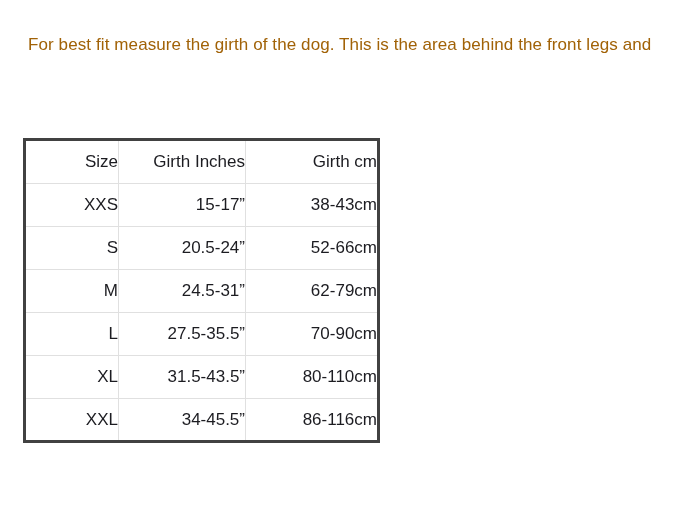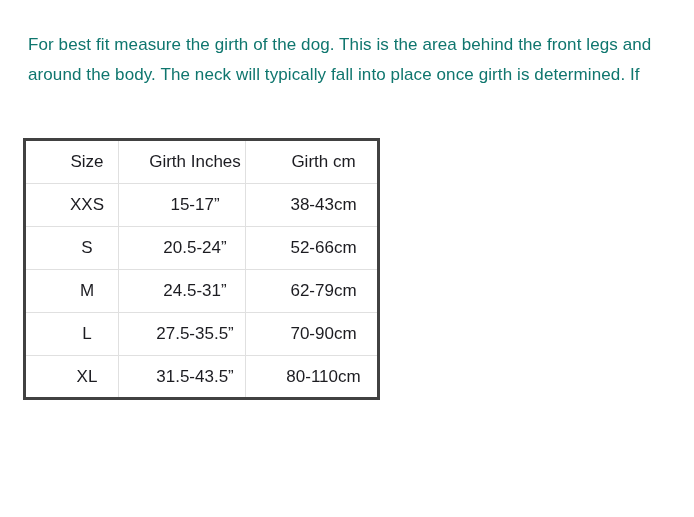--- a/index.html
+++ b/index.html
@@ -18,21 +18,21 @@
 
   
   .intro {
     position: absolute;
     top: 30px;
     left: 28px;
     width: 650px;
     font-size: 17px;
     line-height: 30px;
     letter-spacing: 0.1px;
-    color: #0f766e;
+    color: #a16207;
   }
   .intro-line {
     white-space: nowrap;
   }
 
   
   .size-table-wrap {
     position: absolute;
     top: 138px;
     left: 23px;
@@ -40,40 +40,39 @@
   table.size-table {
     border-collapse: collapse;
     border: 3px solid #414141;
     background: #ffffff;
     table-layout: fixed;
   }
   table.size-table th,
   table.size-table td {
     border: 1px solid #e0e0e0;
     font-weight: normal;
-    text-align: center;
+    text-align: right;
     font-size: 17px;
     color: #1c1c21;
     vertical-align: middle;
     padding: 0;
     box-sizing: border-box;
   }
   table.size-table th { height: 44px; }
   table.size-table td { height: 43px; }
 
   .col-size        { width: 94px;  padding-left: 30px !important; }
   .col-girth-in    { width: 127px; padding-left: 26px !important; }
   .col-girth-cm    { width: 133px; padding-left: 24px !important; }
 </style>
 </head>
 <body>
 
 <div class="intro">
   <div class="intro-line">For best fit measure the girth of the dog. This is the area behind the front legs and</div>
-  <div class="intro-line">around the body. The neck will typically fall into place once girth is determined. If</div>
 </div>
 
 <div class="size-table-wrap">
   <table class="size-table">
     <thead>
       <tr>
         <th class="col-size">Size</th>
         <th class="col-girth-in">Girth Inches</th>
         <th class="col-girth-cm">Girth cm</th>
       </tr>
@@ -97,15 +96,20 @@
         <tr>
           <td class="col-size">L</td>
           <td class="col-girth-in">27.5-35.5”</td>
           <td class="col-girth-cm">70-90cm</td>
         </tr>
         <tr>
           <td class="col-size">XL</td>
           <td class="col-girth-in">31.5-43.5”</td>
           <td class="col-girth-cm">80-110cm</td>
         </tr>
+        <tr>
+          <td class="col-size">XXL</td>
+          <td class="col-girth-in">34-45.5”</td>
+          <td class="col-girth-cm">86-116cm</td>
+        </tr>
       </tbody>
   </table>
 </div>
 
 </body></html>

